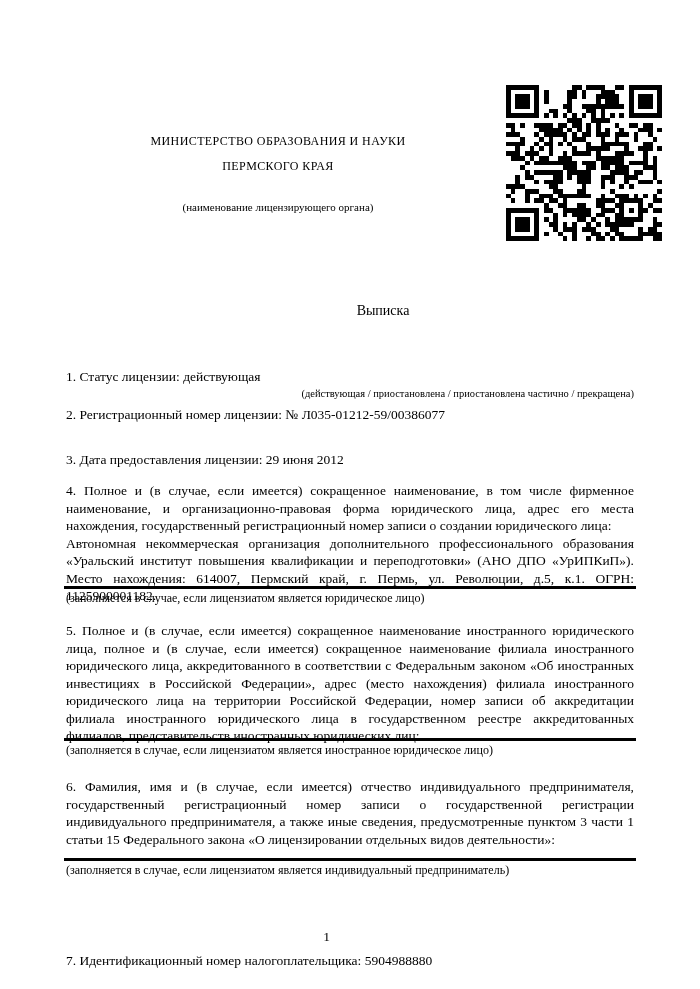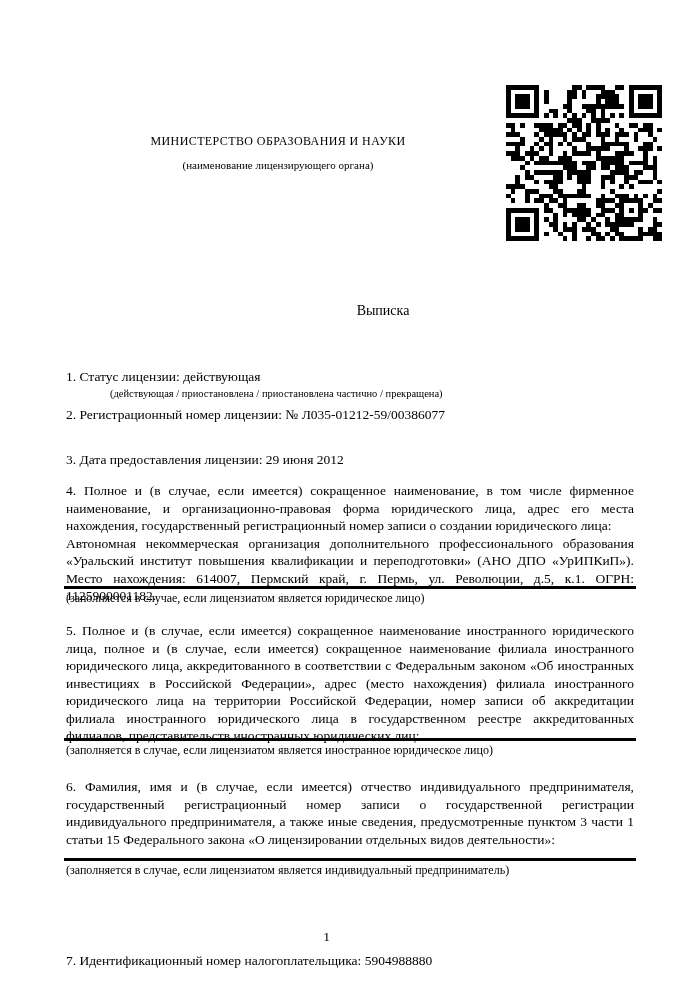--- a/index.html
+++ b/index.html
@@ -24,21 +24,21 @@
   }
   .header-line {
     font-size: 12px;
     font-weight: normal;
     line-height: 25px;
     letter-spacing: 0.4px;
     white-space: nowrap;
   }
   .header-caption {
     font-size: 11px;
-    margin-top: 5px;
+    margin-top: 22px;
   }
 
   
   .qr-wrap {
     left: 506px; top: 85px; width: 156px; height: 156px;
     background: #ffffff;
   }
   .qr-wrap svg { display: block; width: 156px; height: 156px; shape-rendering: crispEdges; }
 
   
@@ -55,21 +55,21 @@
     font-size: 13.5px;
     line-height: 17.5px;
   }
   .just { text-align: justify; }
   .para { margin: 0; }
 
   .opt-caption {
     left: 66px; width: 568px;
     box-sizing: border-box;
     padding-left: 44px;
-    text-align: left;
+    text-align: right;
     font-size: 10.5px;
     line-height: 13px;
   }
   .hrule {
     left: 64px; width: 572px;
     height: 0;
     border-top: 3px solid #000000;
   }
   .rule-caption {
     left: 66px; width: 568px;
@@ -84,20 +84,21 @@
     left: 0; top: 929px; width: 653px;
     text-align: center;
     font-size: 13.5px;
   }
 </style>
 </head>
 <body>
 
 <div class="abs header-block">
   <div class="header-line">МИНИСТЕРСТВО ОБРАЗОВАНИЯ И НАУКИ</div>
+  <div class="header-line">ПЕРМСКОГО КРАЯ</div>
   <div class="header-caption">(наименование лицензирующего органа)</div>
 </div>
 
 <div class="abs qr-wrap">
   <svg id="qr-svg" viewBox="0 0 33 33" fill="#000000">
       <rect x="0" y="0" width="1" height="1"></rect>
       <rect x="1" y="0" width="1" height="1"></rect>
       <rect x="2" y="0" width="1" height="1"></rect>
       <rect x="3" y="0" width="1" height="1"></rect>
       <rect x="4" y="0" width="1" height="1"></rect>

